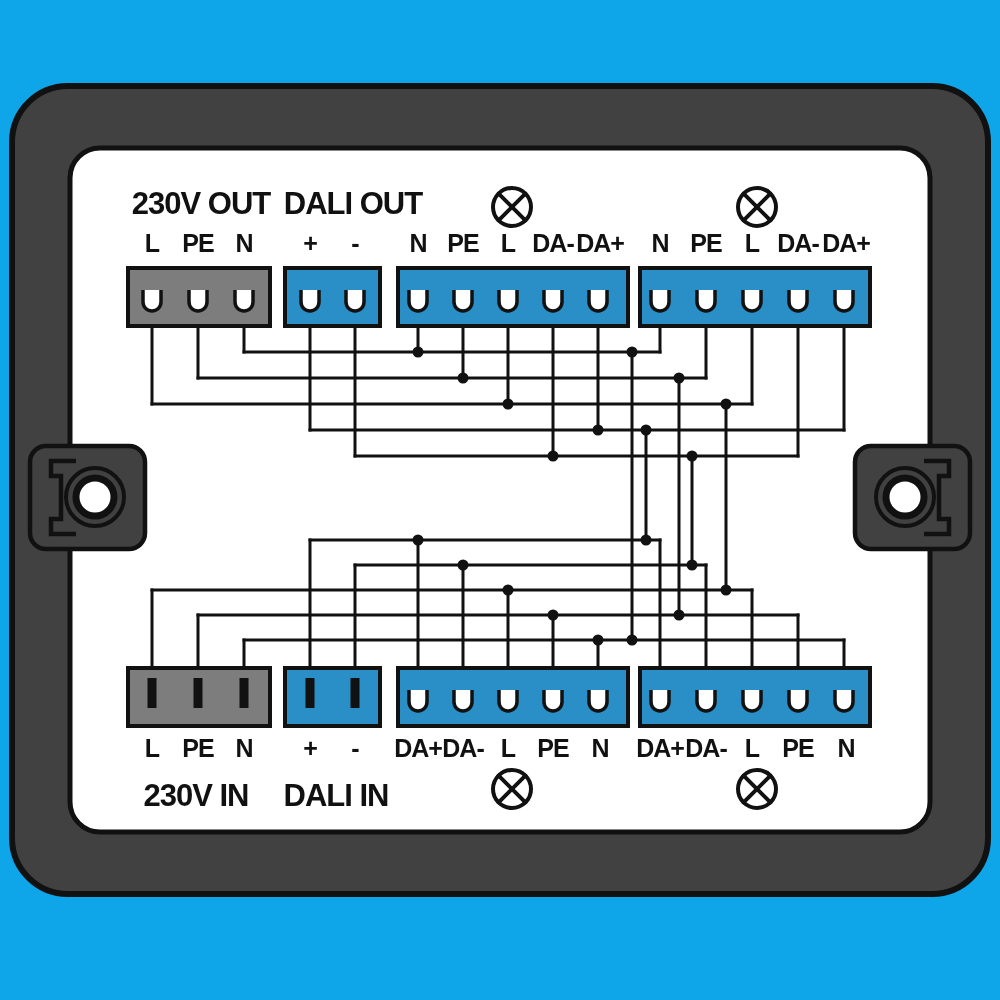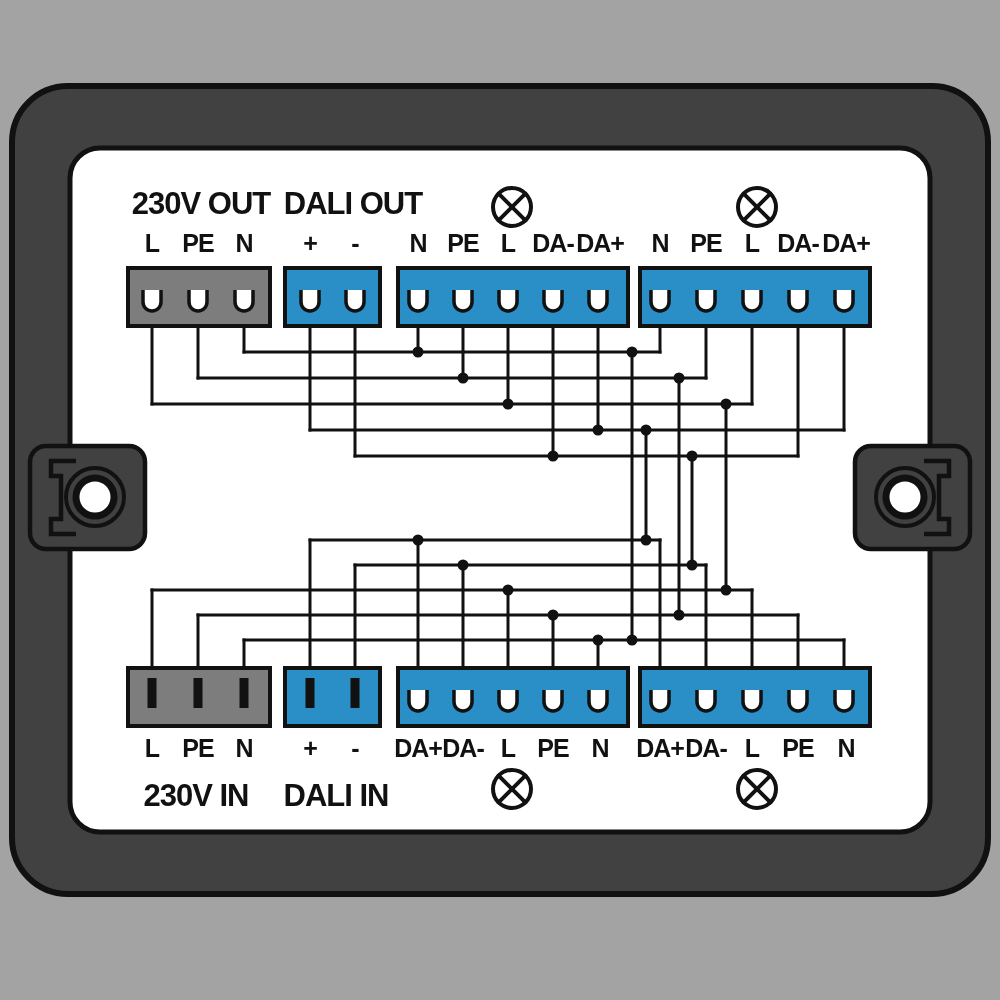--- a/index.html
+++ b/index.html
@@ -1,16 +1,16 @@
 <!DOCTYPE html>
 <html><head>
 <meta charset="utf-8">
 <style>
   html,body{margin:0;padding:0;background:#fff;}
-  .stage{position:relative;width:1000px;height:1000px;background:#a3a3a3;font-family:"Liberation Sans",sans-serif;}
+  .stage{position:relative;width:1000px;height:1000px;background:#0ea5e9;font-family:"Liberation Sans",sans-serif;}
   svg{display:block;}
   .frame-outline{stroke:#111;stroke-width:6;}
   .panel{stroke:#111;stroke-width:5;}
   .block{stroke:#111;stroke-width:4;}
   .wire{stroke:#111;stroke-width:3;fill:none;stroke-linecap:square;}
   .dot{fill:#111;}
   .contact{stroke:#111;stroke-width:3.5;fill:#fff;}
   .slot{fill:#111;}
   .tlabel{font-weight:700;font-size:25px;letter-spacing:-1px;fill:#111;text-anchor:middle;font-family:"Liberation Sans",sans-serif;}
   .title{font-weight:700;font-size:31px;letter-spacing:-1px;fill:#111;text-anchor:middle;font-family:"Liberation Sans",sans-serif;}

